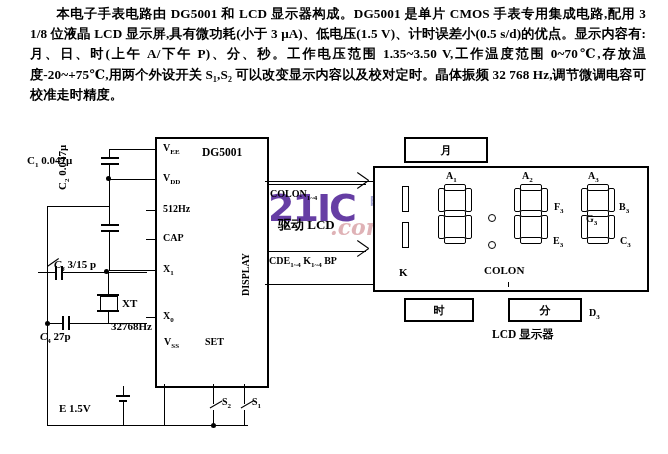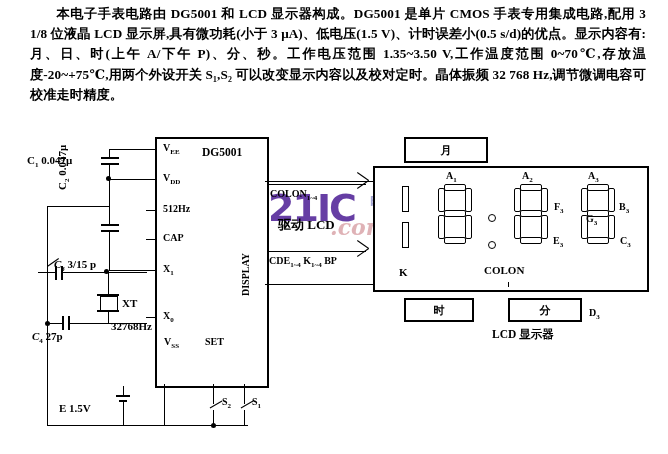--- a/index.html
+++ b/index.html
@@ -144,21 +144,21 @@
   <div class="ln vl" style="left:108px;top:154px;height:22px;"></div>
   <div class="ln vl" style="left:108px;top:194px;height:11px;"></div>
   <div class="lbl" style="left:122px;top:179px;font-size:11px;">XT</div>
   <div class="lbl" style="left:111px;top:202px;font-size:11px;">32768Hz</div>
   <div class="ln hl" style="left:108px;top:205px;width:39px;"></div>
 
   <div class="cap-plate" style="left:62px;top:198px;width:2px;height:14px;"></div>
   <div class="cap-plate" style="left:68px;top:198px;width:2px;height:14px;"></div>
   <div class="ln hl" style="left:47px;top:205px;width:16px;"></div>
   <div class="ln hl" style="left:69px;top:205px;width:40px;"></div>
-  <div class="lbl" style="left:32px;top:212px;font-size:11px;">
+  <div class="lbl" style="left:40px;top:212px;font-size:11px;">
     <span style="font-style:italic;">C</span><sub>4</sub>
     <span>27p</span>
   </div>
   <div class="abs" style="left:45px;top:203px;width:5px;height:5px;background:#000;border-radius:50%;"></div>
 
   <div class="ln vl" style="left:47px;top:88px;height:190px;"></div>
   <div class="ln hl" style="left:47px;top:88px;width:62px;"></div>
 
   <div class="ln vl" style="left:164px;top:266px;height:42px;"></div>
   <div class="ln hl" style="left:47px;top:307px;width:118px;"></div>

